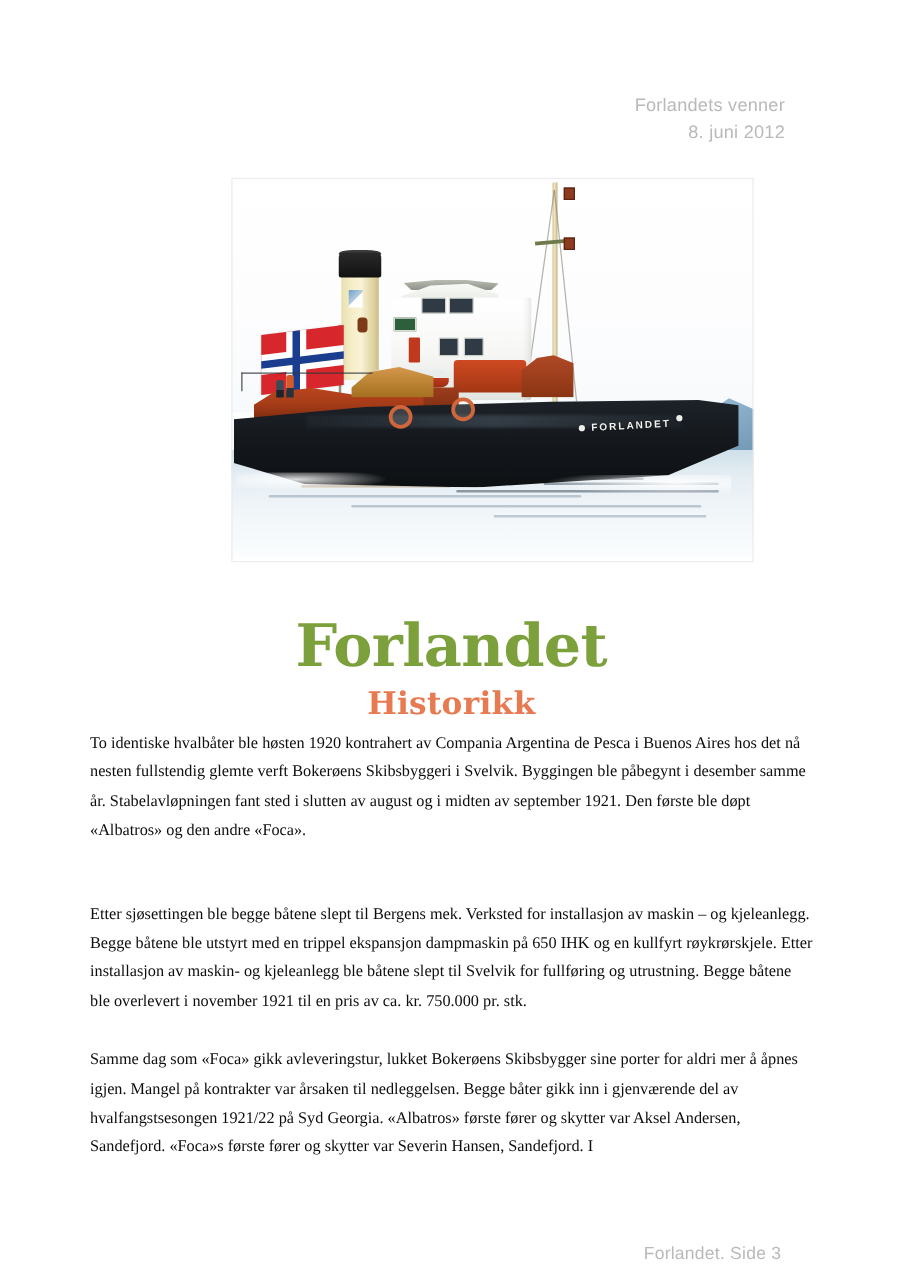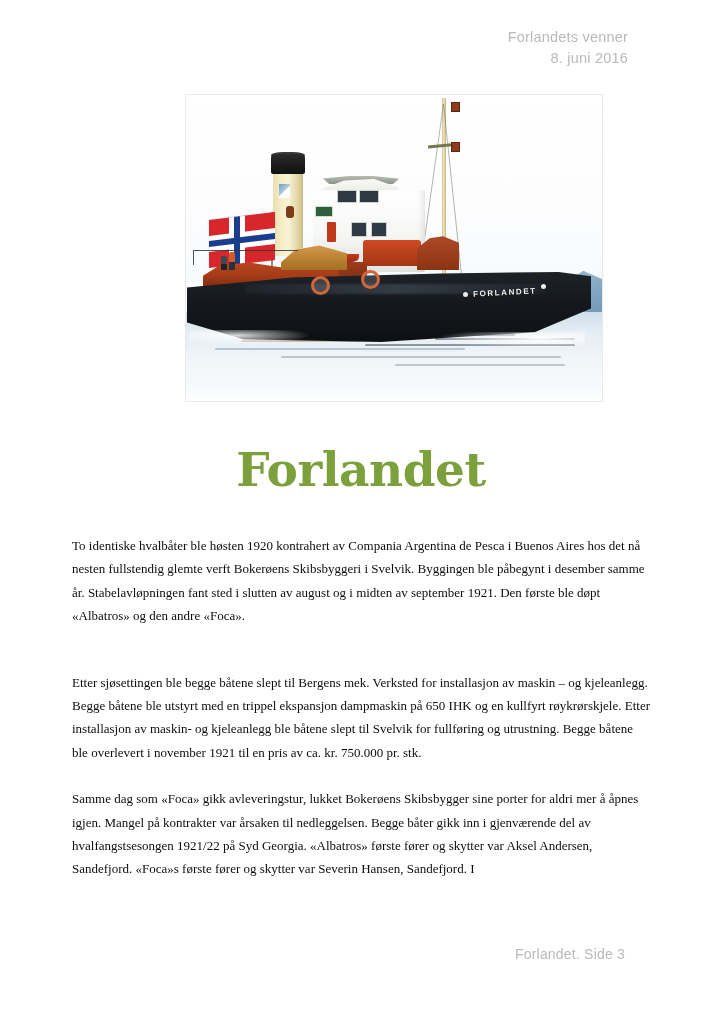--- a/index.html
+++ b/index.html
@@ -14,20 +14,21 @@
     position: relative;
     overflow: hidden;
     font-family: "Liberation Serif", "DejaVu Serif", serif;
     color: #111111;
   }
 
   .page {
     position: absolute;
     inset: 0;
     background: #ffffff;
+    margin-top: 48px;
   }
 
   
   .doc-header {
     position: absolute;
     top: 27px;
     right: 94px;
     text-align: right;
     font-family: "Liberation Sans", "DejaVu Sans", sans-serif;
     font-size: 14.5px;
@@ -450,21 +451,21 @@
     letter-spacing: 0.2px;
   }
 </style>
 </head>
 <body>
 
 <div class="page">
 
   <div class="doc-header">
     <div>Forlandets venner</div>
-    <div>8. juni 2016</div>
+    <div>8. juni 2012</div>
   </div>
 
   <figure class="photo-figure">
     <div class="photo">
 
       <div class="sky"></div>
       <div class="headland"></div>
       <div class="sea"></div>
 
       <div class="sea-streak dark" style="left:70px; top:232px; width:150px;"></div>
@@ -528,20 +529,21 @@
       <div class="hull-dot" style="left:356px; top:190px;"></div>
       <div class="hull-name">FORLANDET</div>
       <div class="bow-wave"></div>
       <div class="stern-wave"></div>
 
       <div class="photo-edge"></div>
     </div>
   </figure>
 
   <h1 class="title-main">Forlandet</h1>
+  <h2 class="title-sub">Historikk</h2>
 
   <div class="body-text">
     <p class="gap-large">To identiske hvalbåter ble høsten 1920 kontrahert av Compania Argentina de Pesca i Buenos Aires hos det nå nesten fullstendig glemte verft Bokerøens Skibsbyggeri i Svelvik. Byggingen ble påbegynt i desember samme år. Stabelavløpningen fant sted i slutten av august og i midten av september 1921. Den første ble døpt «Albatros» og den andre «Foca».</p>
     <p>Etter sjøsettingen ble begge båtene slept til Bergens mek. Verksted for installasjon av maskin – og kjeleanlegg. Begge båtene ble utstyrt med en trippel ekspansjon dampmaskin på 650 IHK og en kullfyrt røykrørskjele. Etter installasjon av maskin- og kjeleanlegg ble båtene slept til Svelvik for fullføring og utrustning. Begge båtene ble overlevert i november 1921 til en pris av ca. kr. 750.000 pr. stk.</p>
     <p>Samme dag som «Foca» gikk avleveringstur, lukket Bokerøens Skibsbygger sine porter for aldri mer å åpnes igjen. Mangel på kontrakter var årsaken til nedleggelsen. Begge båter gikk inn i gjenværende del av hvalfangstsesongen 1921/22 på Syd Georgia. «Albatros» første fører og skytter var Aksel Andersen, Sandefjord. «Foca»s første fører og skytter var Severin Hansen, Sandefjord. I</p>
   </div>
 
   <div class="doc-footer">Forlandet. Side 3</div>
 
 </div>

